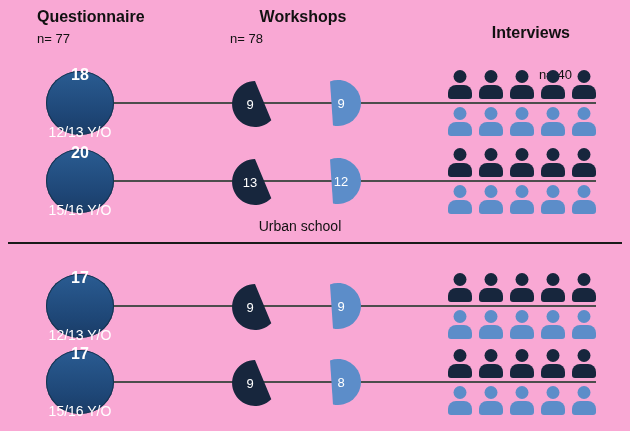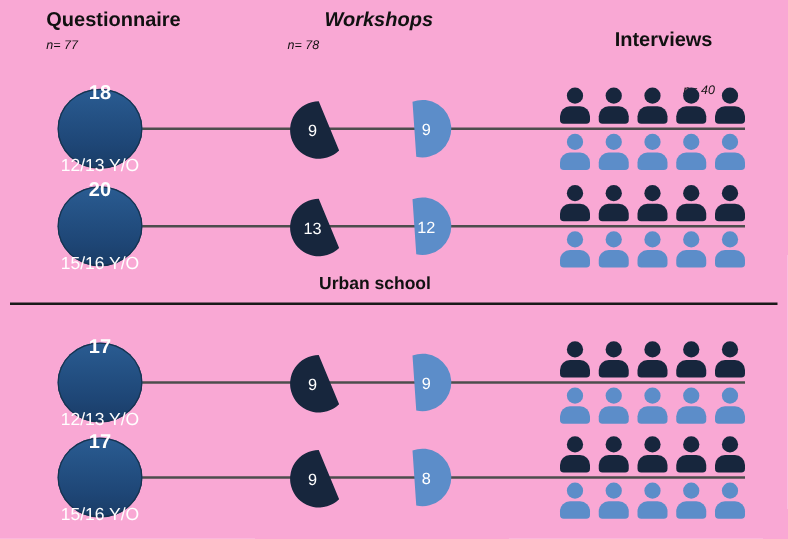--- a/index.html
+++ b/index.html
@@ -2,21 +2,21 @@
 <html><head>
 <meta charset="utf-8">
 <style>
   html,body { margin:0; padding:0; }
   body { font-family: "Liberation Sans", sans-serif; background:#ffffff; }
   .canvas {
     position:relative; width:630px; height:431px; background:#f9a8d4;
     overflow:hidden; color:#1a1a1a;
   }
   .col-title { position:absolute; font-size:16px; font-weight:bold; color:#111; }
-  .col-n { position:absolute; font-size:10px; color:#111;font-style:italic; }
+  .col-n { position:absolute; font-size:13px; color:#111; }
   .row { position:absolute; left:0; width:630px; height:80px; }
   .row-line { position:absolute; left:106px; width:490px; top:39px; height:2px; background:#4d4d4d; }
   .q-circle {
     position:absolute; left:46px; top:8px; width:68px; height:64px; border-radius:50%;
     background:linear-gradient(180deg,#2a5c92 0%, #1e4676 70%, #1a3c66 100%);
     box-shadow: 0 0 0 1px #16334f inset;
     display:flex; flex-direction:column; align-items:center; justify-content:center;
     color:#fff; text-align:center; line-height:1.15;
   }
   .q-circle .num { font-size:16px; font-weight:bold; }
@@ -34,33 +34,33 @@
     width:13px; height:13px; border-radius:50%; background:var(--c);
   }
   .person::after {
     content:""; position:absolute; bottom:0; left:0; width:24px; height:14px;
     border-radius:8px 8px 3px 3px; background:var(--c);
   }
   .person.dark { --c:#17263d; }
   .person.light { --c:#5c8dc9; }
   .section-label {
     position:absolute; left:110px; width:380px; text-align:center;
-    font-size:14px; font-weight:bold; color:#111;
+    font-size:14px; font-weight:normal; color:#111;
   }
   .divider { position:absolute; left:8px; right:8px; top:242px; height:2px; background:#1a1a1a; }
 </style>
 </head>
 <body>
 
 <div class="canvas">
 
   <div class="col-title" style="left:37px; top:8px;">Questionnaire</div>
   <div class="col-n" style="left:37px; top:31px;">n= 77</div>
 
-  <div class="col-title" style="left:230px; top:8px; width:146px; text-align:center;font-style:italic;">Workshops</div>
+  <div class="col-title" style="left:230px; top:8px; width:146px; text-align:center;">Workshops</div>
   <div class="col-n" style="left:230px; top:31px; width:146px; text-align:left;">n= 78</div>
 
   <div class="col-title" style="left:460px; top:24px; width:110px; text-align:right;">Interviews</div>
   <div class="col-n" style="left:462px; top:31px; width:110px; text-align:right;margin-top:36px;">n= 40</div>
 
   <div class="row" style="top:63px;">
     <div class="row-line"></div>
     <div class="q-circle">
       <span class="num">18</span>
       <span class="age">12/13 Y/O</span>

